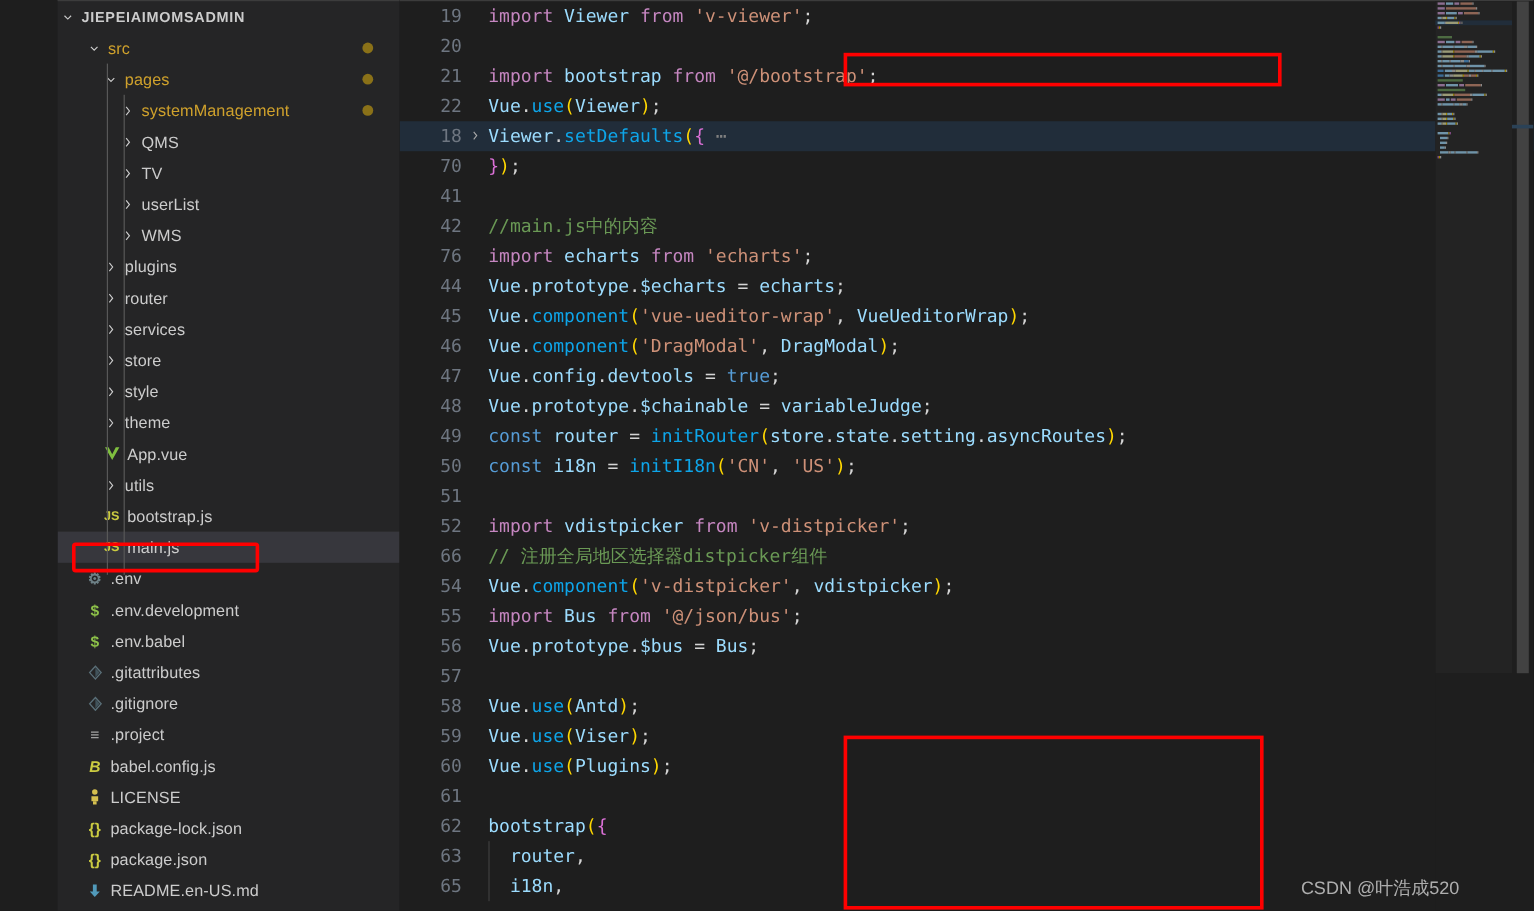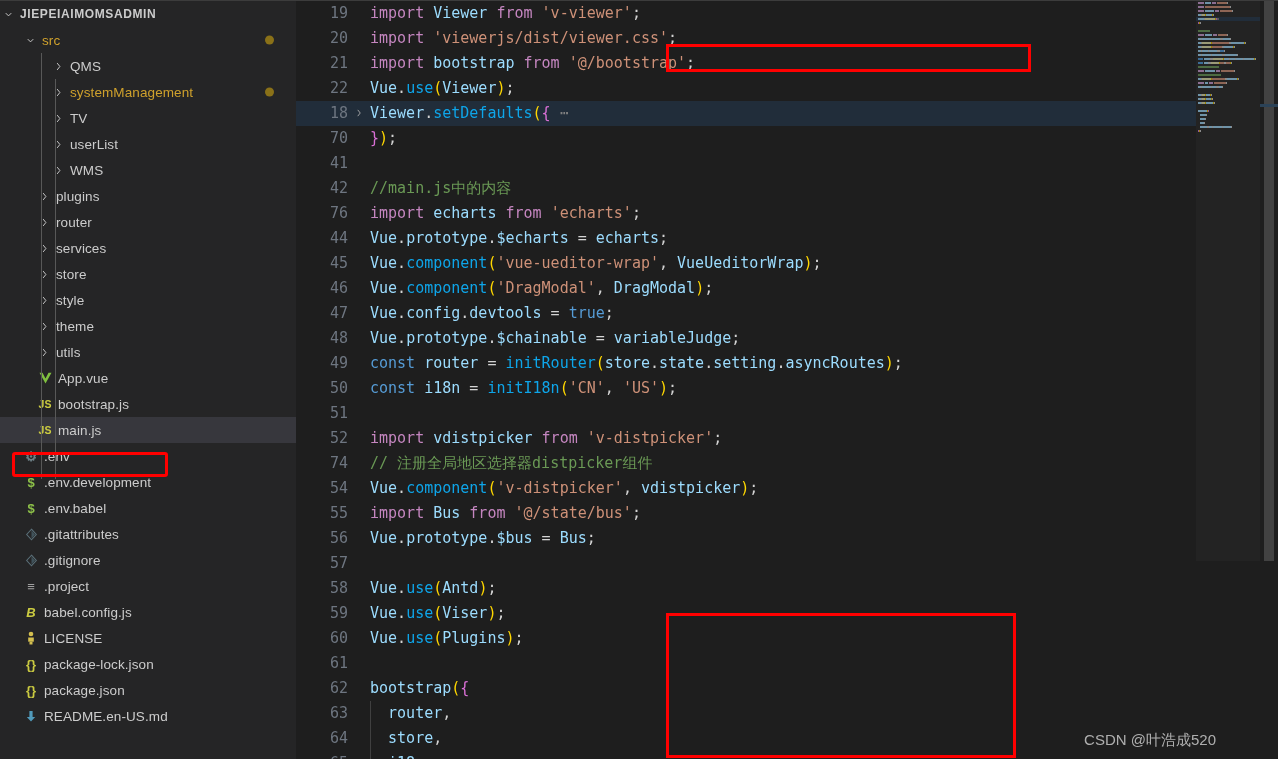--- a/index.html
+++ b/index.html
@@ -11,20 +11,21 @@
   }
   #app { display: flex; width: 1278px; height: 759px; position: relative; }
 
   
   #sidebar {
     width: 296px; height: 759px;
     background: #252526;
     position: relative;
     overflow: hidden;
     border-top: 1px solid #3c3c3c;
+    margin-left: 48px;
   }
   .tree-row {
     height: 26px;
     display: flex;
     align-items: center;
     position: relative;
     font-size: 13.5px;
     color: #cccccc;
     white-space: nowrap;
     cursor: pointer;
@@ -207,46 +208,56 @@
         <div class="tree-row" style="padding-left: 22px;">
           <span class="chev">
             <svg width="11" height="11" viewBox="0 0 16 16">
               <path d="M4 6l4 4 4-4" stroke="#cccccc" stroke-width="1.4" fill="none"></path>
             </svg>
           </span>
           <span style="width: 4px; min-width: 4px;"></span>
           <span class="lbl yellow">src</span>
           <span class="dot"></span>
         </div>
-        <div class="tree-row" style="padding-left: 50px;">
-          <span class="chev">
-            <svg width="11" height="11" viewBox="0 0 16 16">
-              <path d="M6 3l4 5-4 5" stroke="#cccccc" stroke-width="1.4" fill="none"></path>
-            </svg>
-          </span>
-          <span style="width: 4px; min-width: 4px;"></span>
-          <span class="lbl plain">QMS</span>
+        <div class="tree-row" style="padding-left: 36px;">
+          <span class="chev">
+            <svg width="11" height="11" viewBox="0 0 16 16">
+              <path d="M4 6l4 4 4-4" stroke="#cccccc" stroke-width="1.4" fill="none"></path>
+            </svg>
+          </span>
+          <span style="width: 4px; min-width: 4px;"></span>
+          <span class="lbl yellow">pages</span>
+          <span class="dot"></span>
         </div>
         <div class="tree-row" style="padding-left: 50px;">
           <span class="chev">
             <svg width="11" height="11" viewBox="0 0 16 16">
               <path d="M6 3l4 5-4 5" stroke="#cccccc" stroke-width="1.4" fill="none"></path>
             </svg>
           </span>
           <span style="width: 4px; min-width: 4px;"></span>
           <span class="lbl yellow">systemManagement</span>
           <span class="dot"></span>
         </div>
         <div class="tree-row" style="padding-left: 50px;">
           <span class="chev">
             <svg width="11" height="11" viewBox="0 0 16 16">
               <path d="M6 3l4 5-4 5" stroke="#cccccc" stroke-width="1.4" fill="none"></path>
             </svg>
           </span>
           <span style="width: 4px; min-width: 4px;"></span>
+          <span class="lbl plain">QMS</span>
+        </div>
+        <div class="tree-row" style="padding-left: 50px;">
+          <span class="chev">
+            <svg width="11" height="11" viewBox="0 0 16 16">
+              <path d="M6 3l4 5-4 5" stroke="#cccccc" stroke-width="1.4" fill="none"></path>
+            </svg>
+          </span>
+          <span style="width: 4px; min-width: 4px;"></span>
           <span class="lbl plain">TV</span>
         </div>
         <div class="tree-row" style="padding-left: 50px;">
           <span class="chev">
             <svg width="11" height="11" viewBox="0 0 16 16">
               <path d="M6 3l4 5-4 5" stroke="#cccccc" stroke-width="1.4" fill="none"></path>
             </svg>
           </span>
           <span style="width: 4px; min-width: 4px;"></span>
           <span class="lbl plain">userList</span>
@@ -306,37 +317,37 @@
           <span class="lbl plain">style</span>
         </div>
         <div class="tree-row" style="padding-left: 36px;">
           <span class="chev">
             <svg width="11" height="11" viewBox="0 0 16 16">
               <path d="M6 3l4 5-4 5" stroke="#cccccc" stroke-width="1.4" fill="none"></path>
             </svg>
           </span>
           <span style="width: 4px; min-width: 4px;"></span>
           <span class="lbl plain">theme</span>
-        </div>
-        <div class="tree-row" style="padding-left: 36px;">
-          <span class="chev">
-            <svg width="11" height="11" viewBox="0 0 16 16">
-              <path d="M6 3l4 5-4 5" stroke="#cccccc" stroke-width="1.4" fill="none"></path>
-            </svg>
-          </span>
-          <span style="width: 4px; min-width: 4px;"></span>
-          <span class="lbl plain">utils</span>
         </div>
         <div class="tree-row" style="padding-left: 36px;">
           <span class="ficon i-vue">
             <svg width="13" height="12" viewBox="0 0 13 12">
               <path d="M0.5 0.8h3L6.5 6.6 9.5 0.8h3L6.5 11.4z" fill="#7fbf3f"></path>
             </svg>
           </span>
           <span class="lbl plain">App.vue</span>
+        </div>
+        <div class="tree-row" style="padding-left: 36px;">
+          <span class="chev">
+            <svg width="11" height="11" viewBox="0 0 16 16">
+              <path d="M6 3l4 5-4 5" stroke="#cccccc" stroke-width="1.4" fill="none"></path>
+            </svg>
+          </span>
+          <span style="width: 4px; min-width: 4px;"></span>
+          <span class="lbl plain">utils</span>
         </div>
         <div class="tree-row" style="padding-left: 36px;">
           <span class="ficon i-js" style="font-size: 10.5px;">JS</span>
           <span class="lbl plain">bootstrap.js</span>
         </div>
         <div class="tree-row selected" style="padding-left: 36px;">
           <span class="ficon i-js" style="font-size: 10.5px;">JS</span>
           <span class="lbl plain">main.js</span>
         </div>
         <div class="tree-row" style="padding-left: 22px;">
@@ -405,51 +416,50 @@
         </div>
       </div>
     <div id="mainjs-annot"></div>
   <div class="guide" style="left: 55px; top: 78px; height: 400px;"></div>
       <div class="guide" style="left: 41px; top: 52px; height: 426px;"></div>
     </div>
 
   <div id="editor">
     <div id="code-area">
         <div class="code-line"><span class="ln">19</span><span class="ltext"><span class="k-kw">import</span><span class="k-plain"> </span><span class="k-var">Viewer</span><span class="k-plain"> </span><span class="k-kw">from</span><span class="k-plain"> </span><span class="k-str">'v-viewer'</span><span class="k-plain">;</span></span></div>
-        <div class="code-line"><span class="ln">20</span><span class="ltext"><span class="k-kw">import</span><span class="k-plain"> </span><span class="k-str">'viewerjs/dist/viewer.css'</span><span class="k-plain">;</span></span></div>
+        <div class="code-line"><span class="ln">20</span></div>
         <div class="code-line"><span class="ln">21</span><span class="ltext"><span class="k-kw">import</span><span class="k-plain"> </span><span class="k-var">bootstrap</span><span class="k-plain"> </span><span class="k-kw">from</span><span class="k-plain"> </span><span class="k-str">'@/bootstrap'</span><span class="k-plain">;</span></span></div>
         <div class="code-line"><span class="ln">22</span><span class="ltext"><span class="k-var">Vue</span><span class="k-plain">.</span><span class="k-fn">use</span><span class="k-yl">(</span><span class="k-var">Viewer</span><span class="k-yl">)</span><span class="k-plain">;</span></span></div>
         <div class="code-line folded"><span class="ln">18</span><span class="fold-arrow"><svg width="10" height="10" viewBox="0 0 16 16" style="margin-top:7px">
               <path d="M6 3l4 5-4 5" stroke="#a9a9a9" stroke-width="1.5" fill="none"></path>
             </svg></span><span class="ltext"><span class="k-var">Viewer</span><span class="k-plain">.</span><span class="k-fn">setDefaults</span><span class="k-yl">(</span><span class="k-pk">{</span><span class="k-gray"> ⋯</span></span></div>
         <div class="code-line"><span class="ln">70</span><span class="ltext"><span class="k-pk">}</span><span class="k-yl">)</span><span class="k-plain">;</span></span></div>
         <div class="code-line"><span class="ln">41</span><span class="ltext"></span></div>
         <div class="code-line"><span class="ln">42</span><span class="ltext"><span class="k-cmt">//main.js中的内容</span></span></div>
         <div class="code-line"><span class="ln">76</span><span class="ltext"><span class="k-kw">import</span><span class="k-plain"> </span><span class="k-var">echarts</span><span class="k-plain"> </span><span class="k-kw">from</span><span class="k-plain"> </span><span class="k-str">'echarts'</span><span class="k-plain">;</span></span></div>
         <div class="code-line"><span class="ln">44</span><span class="ltext"><span class="k-var">Vue</span><span class="k-plain">.</span><span class="k-var">prototype</span><span class="k-plain">.</span><span class="k-var">$echarts</span><span class="k-plain"> = </span><span class="k-var">echarts</span><span class="k-plain">;</span></span></div>
         <div class="code-line"><span class="ln">45</span><span class="ltext"><span class="k-var">Vue</span><span class="k-plain">.</span><span class="k-fn">component</span><span class="k-yl">(</span><span class="k-str">'vue-ueditor-wrap'</span><span class="k-plain">, </span><span class="k-var">VueUeditorWrap</span><span class="k-yl">)</span><span class="k-plain">;</span></span></div>
         <div class="code-line"><span class="ln">46</span><span class="ltext"><span class="k-var">Vue</span><span class="k-plain">.</span><span class="k-fn">component</span><span class="k-yl">(</span><span class="k-str">'DragModal'</span><span class="k-plain">, </span><span class="k-var">DragModal</span><span class="k-yl">)</span><span class="k-plain">;</span></span></div>
         <div class="code-line"><span class="ln">47</span><span class="ltext"><span class="k-var">Vue</span><span class="k-plain">.</span><span class="k-var">config</span><span class="k-plain">.</span><span class="k-var">devtools</span><span class="k-plain"> = </span><span class="k-blue">true</span><span class="k-plain">;</span></span></div>
         <div class="code-line"><span class="ln">48</span><span class="ltext"><span class="k-var">Vue</span><span class="k-plain">.</span><span class="k-var">prototype</span><span class="k-plain">.</span><span class="k-var">$chainable</span><span class="k-plain"> = </span><span class="k-var">variableJudge</span><span class="k-plain">;</span></span></div>
         <div class="code-line"><span class="ln">49</span><span class="ltext"><span class="k-blue">const</span><span class="k-plain"> </span><span class="k-var">router</span><span class="k-plain"> = </span><span class="k-fn">initRouter</span><span class="k-yl">(</span><span class="k-var">store</span><span class="k-plain">.</span><span class="k-var">state</span><span class="k-plain">.</span><span class="k-var">setting</span><span class="k-plain">.</span><span class="k-var">asyncRoutes</span><span class="k-yl">)</span><span class="k-plain">;</span></span></div>
         <div class="code-line"><span class="ln">50</span><span class="ltext"><span class="k-blue">const</span><span class="k-plain"> </span><span class="k-var">i18n</span><span class="k-plain"> = </span><span class="k-fn">initI18n</span><span class="k-yl">(</span><span class="k-str">'CN'</span><span class="k-plain">, </span><span class="k-str">'US'</span><span class="k-yl">)</span><span class="k-plain">;</span></span></div>
         <div class="code-line"><span class="ln">51</span></div>
         <div class="code-line"><span class="ln">52</span><span class="ltext"><span class="k-kw">import</span><span class="k-plain"> </span><span class="k-var">vdistpicker</span><span class="k-plain"> </span><span class="k-kw">from</span><span class="k-plain"> </span><span class="k-str">'v-distpicker'</span><span class="k-plain">;</span></span></div>
-        <div class="code-line"><span class="ln">74</span><span class="ltext"><span class="k-cmt">// 注册全局地区选择器distpicker组件</span></span></div>
+        <div class="code-line"><span class="ln">66</span><span class="ltext"><span class="k-cmt">// 注册全局地区选择器distpicker组件</span></span></div>
         <div class="code-line"><span class="ln">54</span><span class="ltext"><span class="k-var">Vue</span><span class="k-plain">.</span><span class="k-fn">component</span><span class="k-yl">(</span><span class="k-str">'v-distpicker'</span><span class="k-plain">, </span><span class="k-var">vdistpicker</span><span class="k-yl">)</span><span class="k-plain">;</span></span></div>
-        <div class="code-line"><span class="ln">55</span><span class="ltext"><span class="k-kw">import</span><span class="k-plain"> </span><span class="k-var">Bus</span><span class="k-plain"> </span><span class="k-kw">from</span><span class="k-plain"> </span><span class="k-str">'@/state/bus'</span><span class="k-plain">;</span></span></div>
+        <div class="code-line"><span class="ln">55</span><span class="ltext"><span class="k-kw">import</span><span class="k-plain"> </span><span class="k-var">Bus</span><span class="k-plain"> </span><span class="k-kw">from</span><span class="k-plain"> </span><span class="k-str">'@/json/bus'</span><span class="k-plain">;</span></span></div>
         <div class="code-line"><span class="ln">56</span><span class="ltext"><span class="k-var">Vue</span><span class="k-plain">.</span><span class="k-var">prototype</span><span class="k-plain">.</span><span class="k-var">$bus</span><span class="k-plain"> = </span><span class="k-var">Bus</span><span class="k-plain">;</span></span></div>
         <div class="code-line"><span class="ln">57</span><span class="ltext"></span></div>
         <div class="code-line"><span class="ln">58</span><span class="ltext"><span class="k-var">Vue</span><span class="k-plain">.</span><span class="k-fn">use</span><span class="k-yl">(</span><span class="k-var">Antd</span><span class="k-yl">)</span><span class="k-plain">;</span></span></div>
         <div class="code-line"><span class="ln">59</span><span class="ltext"><span class="k-var">Vue</span><span class="k-plain">.</span><span class="k-fn">use</span><span class="k-yl">(</span><span class="k-var">Viser</span><span class="k-yl">)</span><span class="k-plain">;</span></span></div>
         <div class="code-line"><span class="ln">60</span><span class="ltext"><span class="k-var">Vue</span><span class="k-plain">.</span><span class="k-fn">use</span><span class="k-yl">(</span><span class="k-var">Plugins</span><span class="k-yl">)</span><span class="k-plain">;</span></span></div>
         <div class="code-line"><span class="ln">61</span><span class="ltext"></span></div>
         <div class="code-line"><span class="ln">62</span><span class="ltext"><span class="k-var">bootstrap</span><span class="k-yl">(</span><span class="k-pk">{</span></span></div>
         <div class="code-line"><span class="ln">63</span><div class="ind-guide" style="left: 74px;"></div><span class="ltext"><span class="k-plain">  </span><span class="k-var">router</span><span class="k-plain">,</span></span></div>
-        <div class="code-line"><span class="ln">64</span><div class="ind-guide" style="left: 74px;"></div><span class="ltext"><span class="k-plain">  </span><span class="k-var">store</span><span class="k-plain">,</span></span></div>
         <div class="code-line"><span class="ln">65</span><div class="ind-guide" style="left: 74px;"></div><span class="ltext"><span class="k-plain">  </span><span class="k-var">i18n</span><span class="k-plain">,</span></span></div>
       </div>
     <div id="block-annot"></div>
 
     <div id="minimap">
       <div id="mm-slider"></div>
       <div id="mm-lines">
           <div class="mm-line">
             <div class="mm-seg" style="left: 2px; width: 6px; background: rgb(140, 110, 145);"></div>
             <div class="mm-seg" style="left: 9px; width: 6px; background: rgb(111, 147, 168);"></div>

